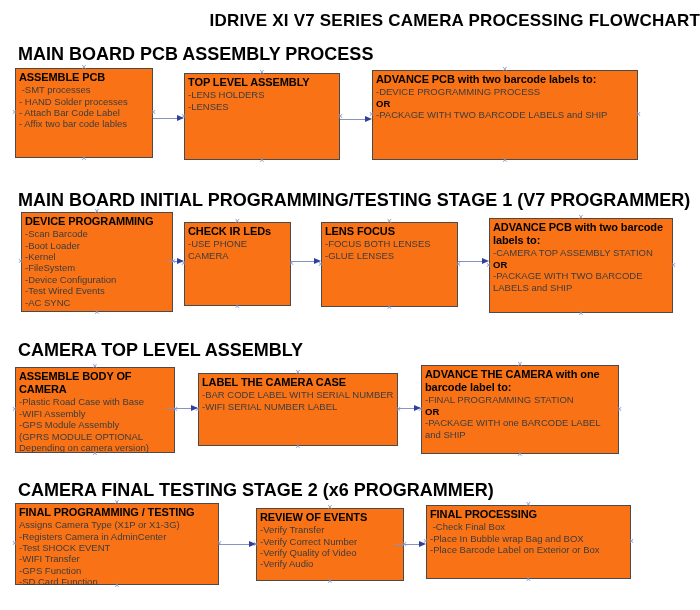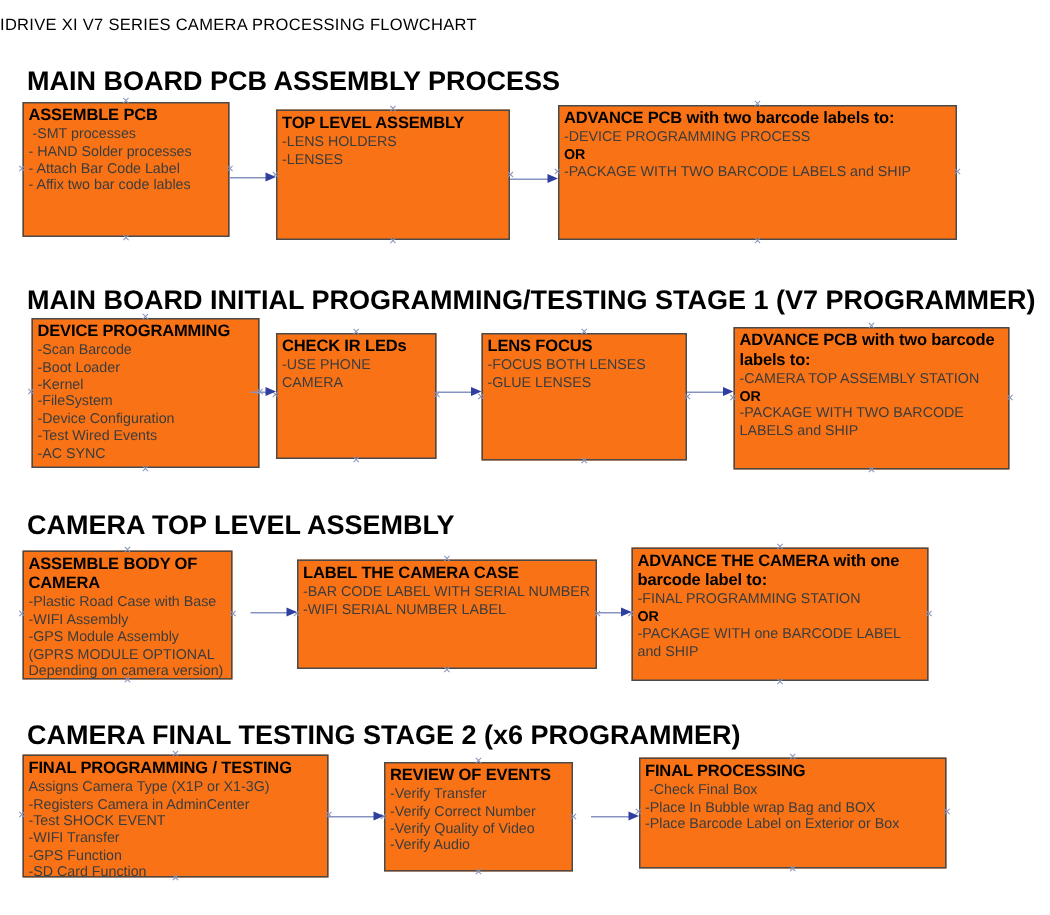--- a/index.html
+++ b/index.html
@@ -2,21 +2,21 @@
 <html><head>
 <meta charset="utf-8">
 <style>
   html,body { margin:0; padding:0; background:#ffffff; }
   .page {
     position:relative; width:700px; height:610px; background:#ffffff;
     font-family:"Liberation Sans", sans-serif; color:#000; overflow:hidden;
   }
   .main-title {
     position:absolute; top:11px; left:0; width:100%;
-    text-align:left; font-size:11px; font-weight:normal; letter-spacing:0.2px;
+    text-align:right; font-size:17px; font-weight:bold; letter-spacing:0.2px;
   }
   .section-heading {
     position:absolute; left:18px; font-size:18px; font-weight:bold; white-space:nowrap;
   }
   .box {
     position:absolute; background:#f97316; border:1.5px solid #4a4a4a;
     box-sizing:border-box;
   }
   .box-title {
     font-size:11px; font-weight:bold; line-height:1.2; letter-spacing:-0.1px;
@@ -168,21 +168,21 @@
       <span class="shaft"></span>
       <span class="head"></span>
     </div>
   <div class="arrow" style="left:458px;top:257px;width:31px">
       <span class="shaft"></span>
       <span class="head"></span>
     </div>
 
   <div class="section-heading" style="top:340px">CAMERA TOP LEVEL ASSEMBLY</div>
 
-  <div class="box" style="left:15px;top:367px;width:140px;height:86px">
+  <div class="box" style="left:15px;top:367px;width:160px;height:86px">
     <span class="cp cp-t"></span>
     <span class="cp cp-b"></span>
     <span class="cp cp-l"></span>
     <span class="cp cp-r"></span>
     <div class="box-title">ASSEMBLE BODY OF CAMERA</div>
     <div class="box-items">
         <div class="box-item">-Plastic Road Case with Base</div>
         <div class="box-item">-WIFI Assembly</div>
         <div class="box-item">-GPS Module Assembly</div>
         <div class="box-item">(GPRS MODULE OPTIONAL</div>
@@ -235,21 +235,21 @@
     <div class="box-items">
         <div class="box-item">Assigns Camera Type (X1P or X1-3G)</div>
         <div class="box-item">-Registers Camera in AdminCenter</div>
         <div class="box-item">-Test SHOCK EVENT</div>
         <div class="box-item">-WIFI Transfer</div>
         <div class="box-item">-GPS Function</div>
         <div class="box-item">-SD Card Function</div>
       </div>
   </div>
 
-  <div class="box" style="left:256px;top:508px;width:126px;height:73px">
+  <div class="box" style="left:256px;top:508px;width:148px;height:73px">
     <span class="cp cp-t"></span>
     <span class="cp cp-b"></span>
     <span class="cp cp-l"></span>
     <span class="cp cp-r"></span>
     <div class="box-title">REVIEW OF EVENTS</div>
     <div class="box-items">
         <div class="box-item">-Verify Transfer</div>
         <div class="box-item">-Verify Correct Number</div>
         <div class="box-item">-Verify Quality of Video</div>
         <div class="box-item">-Verify Audio</div>

